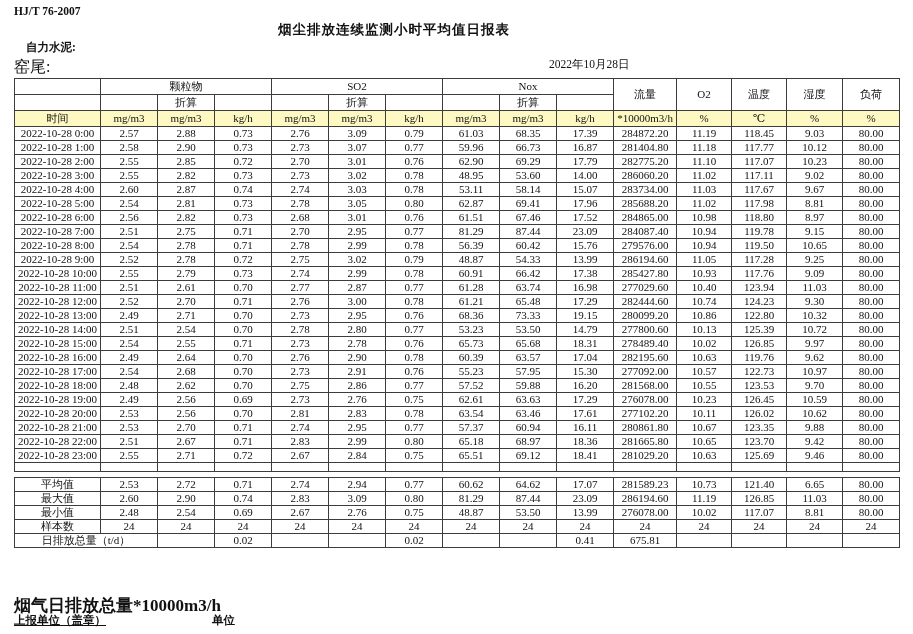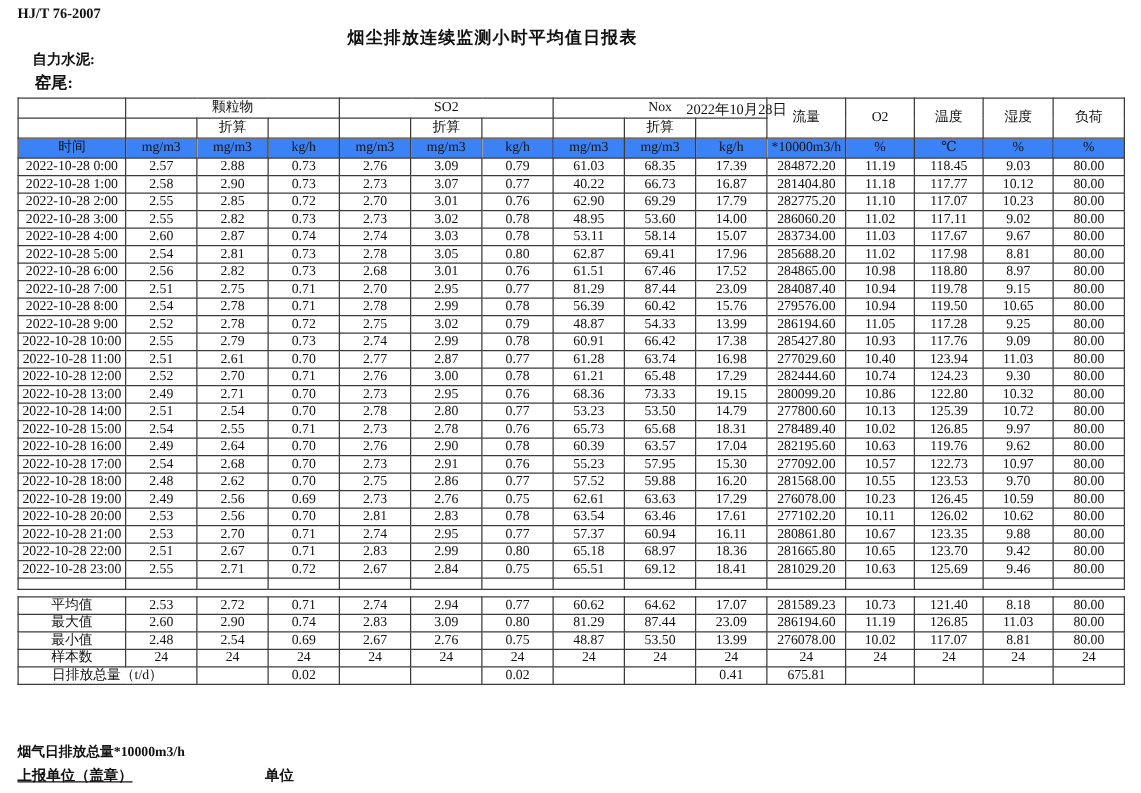--- a/index.html
+++ b/index.html
@@ -9,44 +9,44 @@
     background: #ffffff;
     position: relative;
     font-family: "Liberation Serif", "DejaVu Serif", serif;
     color: #111;
     overflow: hidden;
   }
   .abs { position: absolute; white-space: nowrap; text-align: right; }
   .std { left: 14px; top: 5px; font-size: 11.5px; font-weight: bold; }
   .title { left: 0; top: 21px; width: 788px; text-align: center; font-size: 13.5px; font-weight: bold; letter-spacing: 1px; }
   .company { left: 14px; top: 40px; font-size: 11.5px; font-weight: bold; margin-left: 12px; }
-  .kiln { left: 28px; top: 57px; font-size: 13px; font-weight: bold; }
-  .date { left: 549px; top: 57px; font-size: 11.5px; margin-top: 23px; }
+  .kiln { left: 14px; top: 57px; font-size: 16px; font-weight: normal; }
+  .date { left: 549px; top: 57px; font-size: 11.5px; }
 
   table.report {
     position: absolute; left: 14px; top: 78px;
     border-collapse: collapse; table-layout: fixed;
     width: 885px;
   }
   table.report td {
     border: 1px solid #3c3c3c;
     text-align: center;
     font-size: 11px;
     height: 14px; line-height: 13px;
     padding: 0;
     white-space: nowrap; overflow: hidden;
   }
   table.report thead td { height: 15px; line-height: 15px; }
-  .green { background: #3b82f6; }
+  .green { background: #fef9c3; }
   td.time { font-size: 10.5px; margin-left: 32px; }
   tr.spacer td { height: 9px; }
   tr.gap td { border: none; height: 6px; }
   td.label-left { text-align: left; padding-left: 3px; margin-top: 10px; }
 
-  .foot1 { left: 14px; top: 594px; font-size: 11px; font-weight: bold; }
+  .foot1 { left: 14px; top: 594px; font-size: 17px; font-weight: bold; }
   .foot2 { left: 14px; top: 613px; font-size: 11.5px; font-weight: bold; text-decoration: underline; }
   .foot3 { left: 212px; top: 613px; font-size: 11.5px; font-weight: bold; }
 </style>
 </head>
 <body>
 
 <div class="abs std">HJ/T  76-2007</div>
 <div class="abs title">烟尘排放连续监测小时平均值日报表</div>
 <div class="abs company">自力水泥:</div>
 <div class="abs kiln">窑尾:</div>
@@ -131,21 +131,21 @@
         <td>80.00</td>
       </tr>
       <tr>
         <td class="time">2022-10-28  1:00</td>
         <td>2.58</td>
         <td>2.90</td>
         <td>0.73</td>
         <td>2.73</td>
         <td>3.07</td>
         <td>0.77</td>
-        <td>40.22</td>
+        <td>59.96</td>
         <td>66.73</td>
         <td>16.87</td>
         <td>281404.80</td>
         <td>11.18</td>
         <td>117.77</td>
         <td>10.12</td>
         <td>80.00</td>
       </tr>
       <tr>
         <td class="time">2022-10-28  2:00</td>
@@ -548,21 +548,21 @@
         <td>0.71</td>
         <td>2.74</td>
         <td>2.94</td>
         <td>0.77</td>
         <td>60.62</td>
         <td>64.62</td>
         <td>17.07</td>
         <td>281589.23</td>
         <td>10.73</td>
         <td>121.40</td>
-        <td>8.18</td>
+        <td>6.65</td>
         <td>80.00</td>
       </tr>
       <tr>
         <td>最大值</td>
         <td>2.60</td>
         <td>2.90</td>
         <td>0.74</td>
         <td>2.83</td>
         <td>3.09</td>
         <td>0.80</td>

